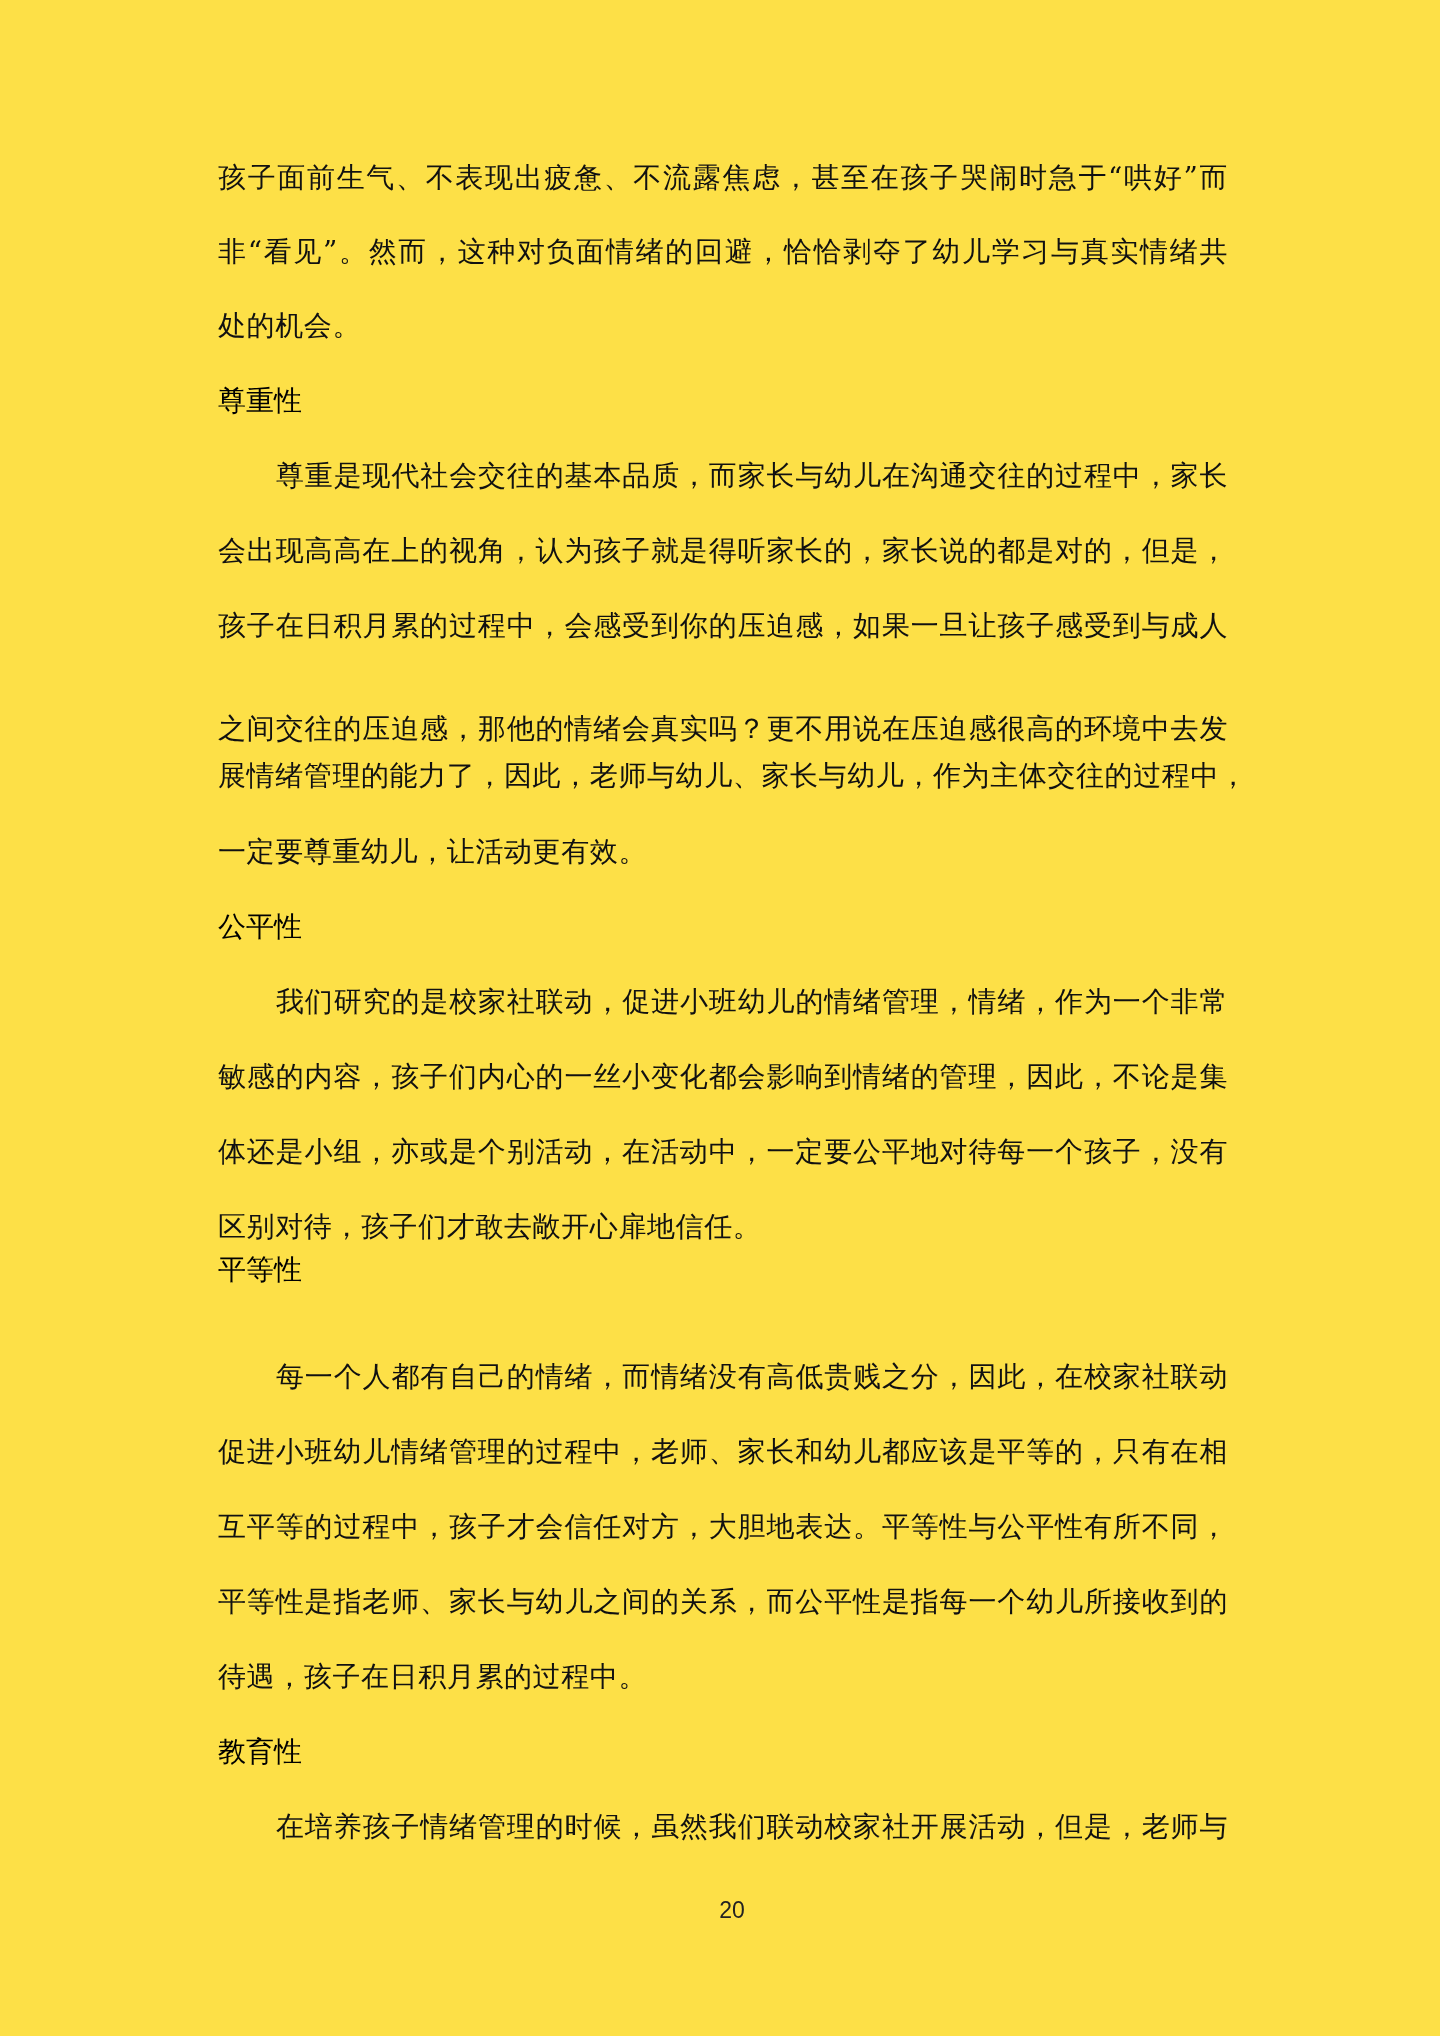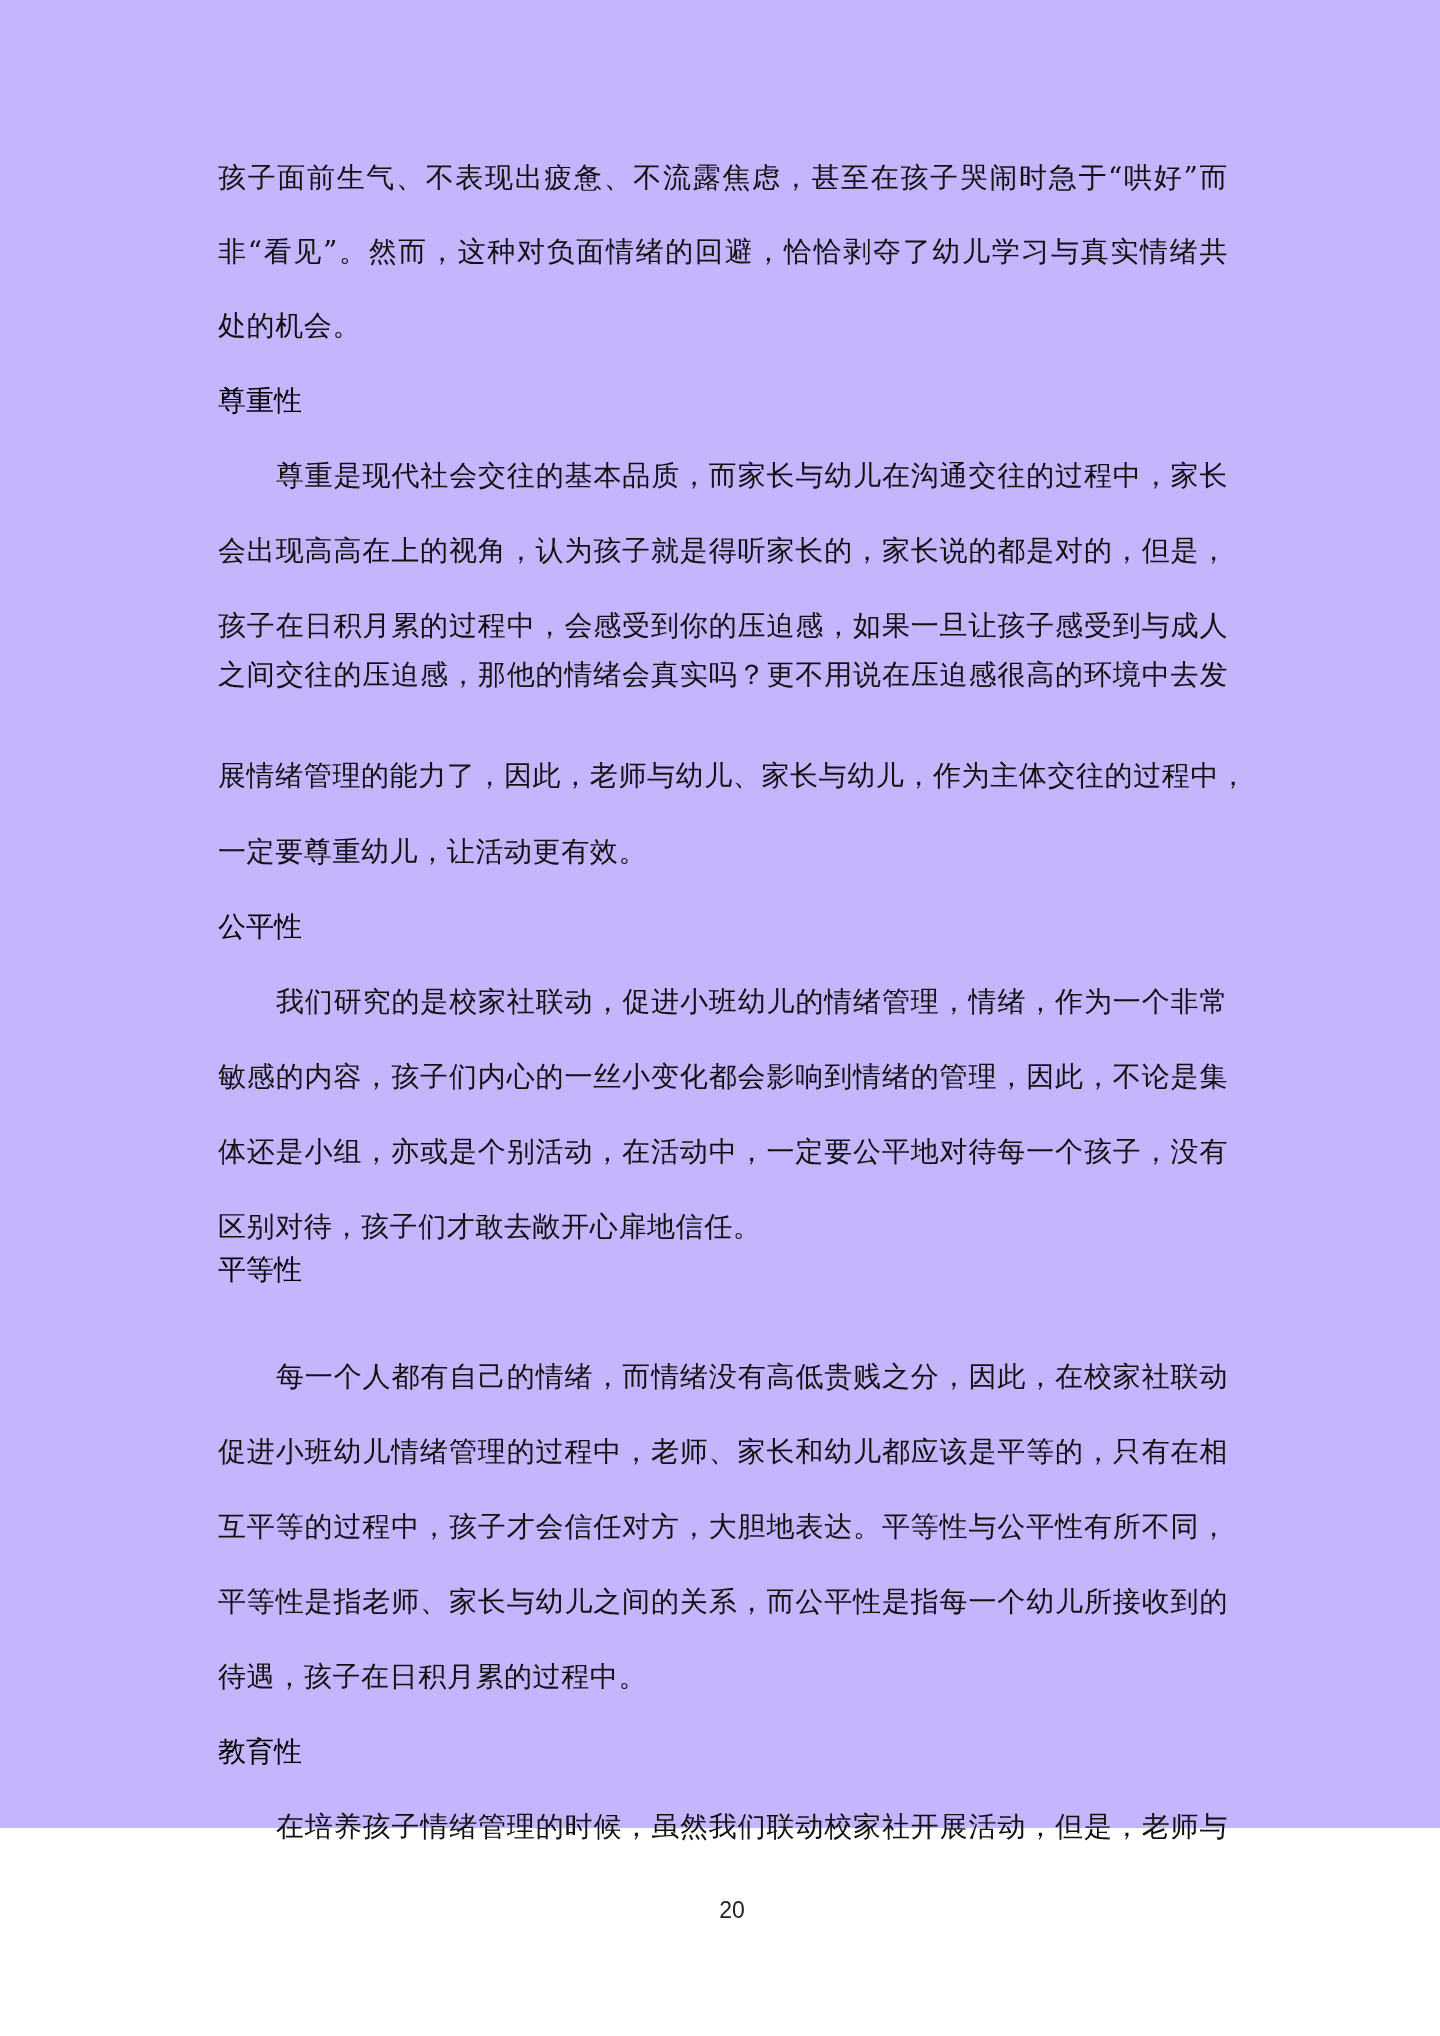--- a/index.html
+++ b/index.html
@@ -13,22 +13,22 @@
       position: relative;
       overflow: hidden;
       font-family: "DejaVu Serif", "Liberation Serif", serif;
       color: #111111;
     }
     .page {
       position: absolute;
       left: 0;
       top: 0;
       width: 1440px;
-      height: 1828px;
-      background: #c4b5fd;
+      height: 2036px;
+      background: #fde047;
     }
     .line {
       position: absolute;
       left: 218px;
       width: 1010px;
       font-size: 28px;
       line-height: 36px;
       height: 36px;
       white-space: nowrap;
       letter-spacing: 0.6px;
@@ -84,21 +84,21 @@
   <div class="line last" style="top:308px">处的机会。</div>
   <div class="line" style="top:234px">非“看见”。然而，这种对负面情绪的回避，恰恰剥夺了幼儿学习与真实情绪共</div>
 
   <div class="heading" style="top:383px">
     <span class="bullet"></span>
     <span>尊重性</span>
   </div>
   <div class="line indent" style="top:458px">尊重是现代社会交往的基本品质，而家长与幼儿在沟通交往的过程中，家长</div>
   <div class="line" style="top:533px">会出现高高在上的视角，认为孩子就是得听家长的，家长说的都是对的，但是，</div>
   <div class="line" style="top:608px">孩子在日积月累的过程中，会感受到你的压迫感，如果一旦让孩子感受到与成人</div>
-  <div class="line" style="top:657px">之间交往的压迫感，那他的情绪会真实吗？更不用说在压迫感很高的环境中去发</div>
+  <div class="line" style="top:711px">之间交往的压迫感，那他的情绪会真实吗？更不用说在压迫感很高的环境中去发</div>
   <div class="line" style="top:758px">展情绪管理的能力了，因此，老师与幼儿、家长与幼儿，作为主体交往的过程中，</div>
   <div class="line last" style="top:834px">一定要尊重幼儿，让活动更有效。</div>
 
   <div class="heading" style="top:909px">
     <span class="bullet"></span>
     <span>公平性</span>
   </div>
   <div class="line indent" style="top:984px">我们研究的是校家社联动，促进小班幼儿的情绪管理，情绪，作为一个非常</div>
   <div class="line" style="top:1059px">敏感的内容，孩子们内心的一丝小变化都会影响到情绪的管理，因此，不论是集</div>
   <div class="line" style="top:1134px">体还是小组，亦或是个别活动，在活动中，一定要公平地对待每一个孩子，没有</div>

